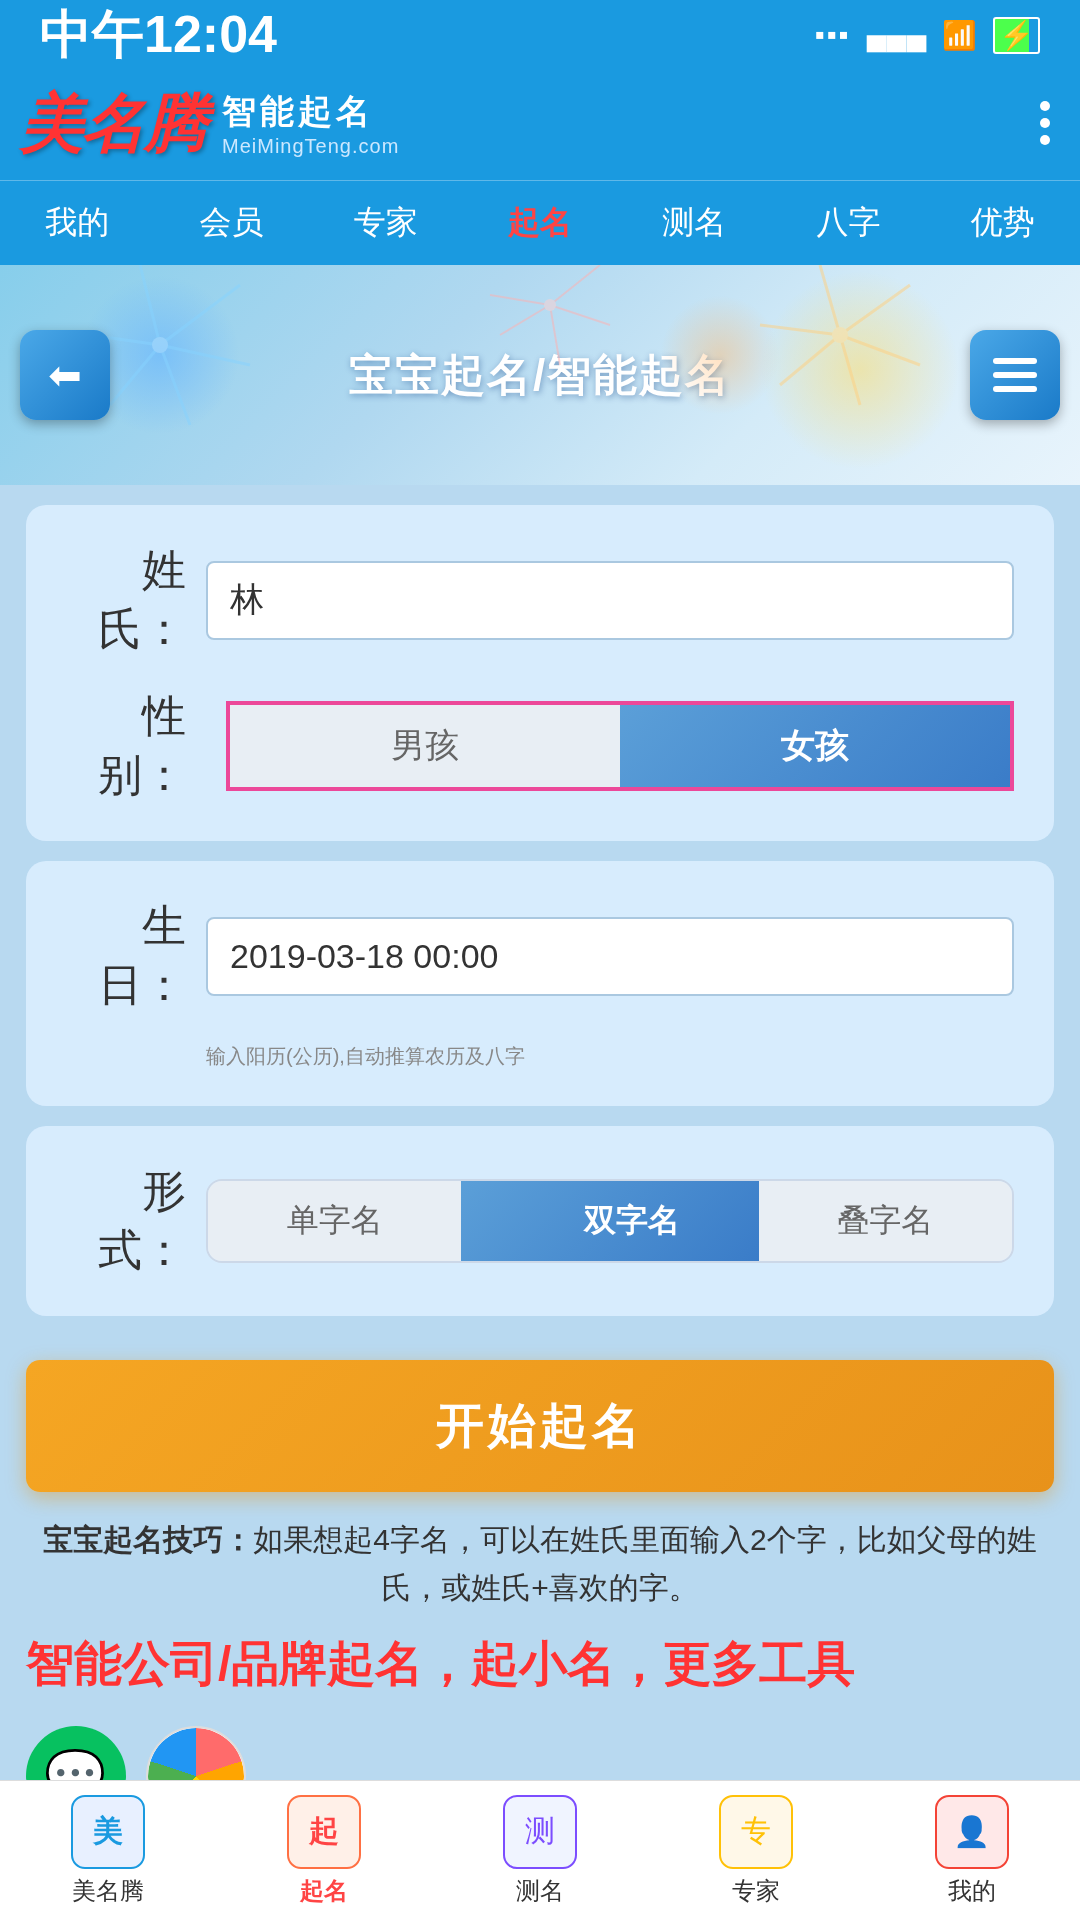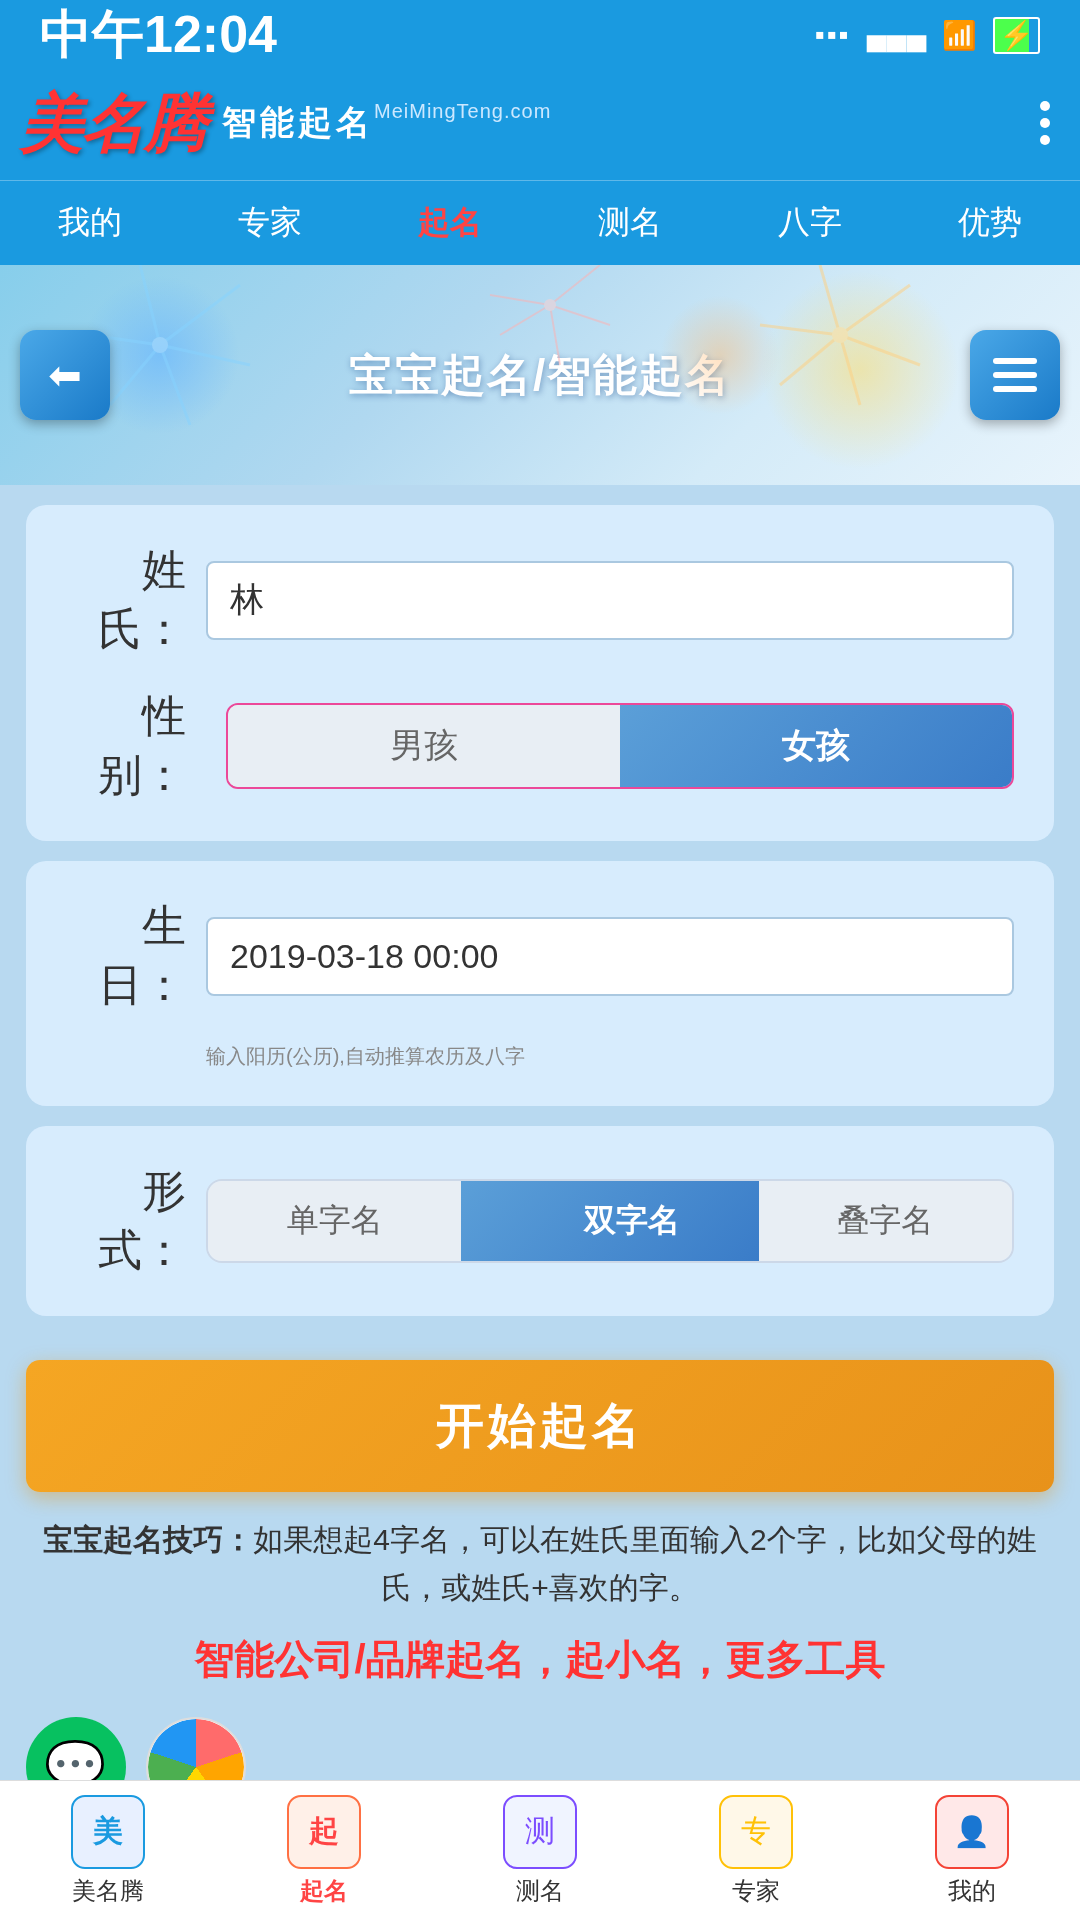--- a/index.html
+++ b/index.html
@@ -53,21 +53,21 @@
     .logo-text-main {
       font-size: 64px;
       font-weight: 900;
       color: #ff3333;
       font-style: italic;
       text-shadow: 2px 2px 4px rgba(0,0,0,0.3);
       letter-spacing: -2px;
     }
     .logo-sub {
       display: flex;
-      flex-direction: row;
+      flex-direction: column;
     }
     .logo-sub-cn {
       color: white;
       font-size: 34px;
       font-weight: 700;
       letter-spacing: 4px;
     }
     .logo-sub-en {
       color: #cce8ff;
       font-size: 20px;
@@ -230,23 +230,23 @@
     }
     .form-input::placeholder {
       color: #aaa;
       font-size: 30px;
     }
 
     
     .gender-toggle {
       flex: 1;
       display: flex;
-      border-radius: 12px;
+      border-radius: 0;
       overflow: hidden;
-      border: 2px solid #ec4899;
+      border: 4px solid #ec4899;
       margin-left: 20px;
     }
     .gender-btn {
       flex: 1;
       padding: 18px 0;
       text-align: center;
       font-size: 34px;
       cursor: pointer;
       border: none;
       background: #e8eef4;
@@ -312,22 +312,22 @@
       font-size: 30px;
       color: #333;
       line-height: 1.6;
       text-align: center;
       margin-bottom: 20px;
     }
     .tips-text strong {
       font-weight: 700;
     }
     .tools-link {
-      text-align: center;
-      font-size: 40px;
+      text-align: left;
+      font-size: 48px;
       color: #ff3333;
       font-weight: 600;
       margin-bottom: 30px;
       cursor: pointer;
     }
 
     
     .social-row {
       display: flex;
       gap: 20px;
@@ -429,20 +429,21 @@
   </div>
   <div class="header-menu-icon">
     <span></span>
     <span></span>
     <span></span>
   </div>
 </div>
 
 <div class="nav-tabs">
   <div class="nav-tab">我的</div>
+  <div class="nav-tab">会员</div>
   <div class="nav-tab">专家</div>
   <div class="nav-tab active">起名</div>
   <div class="nav-tab">测名</div>
   <div class="nav-tab">八字</div>
   <div class="nav-tab">优势</div>
 </div>
 
 <div class="banner">
   <div class="banner-fireworks">
     <div class="fw1 firework"></div>

